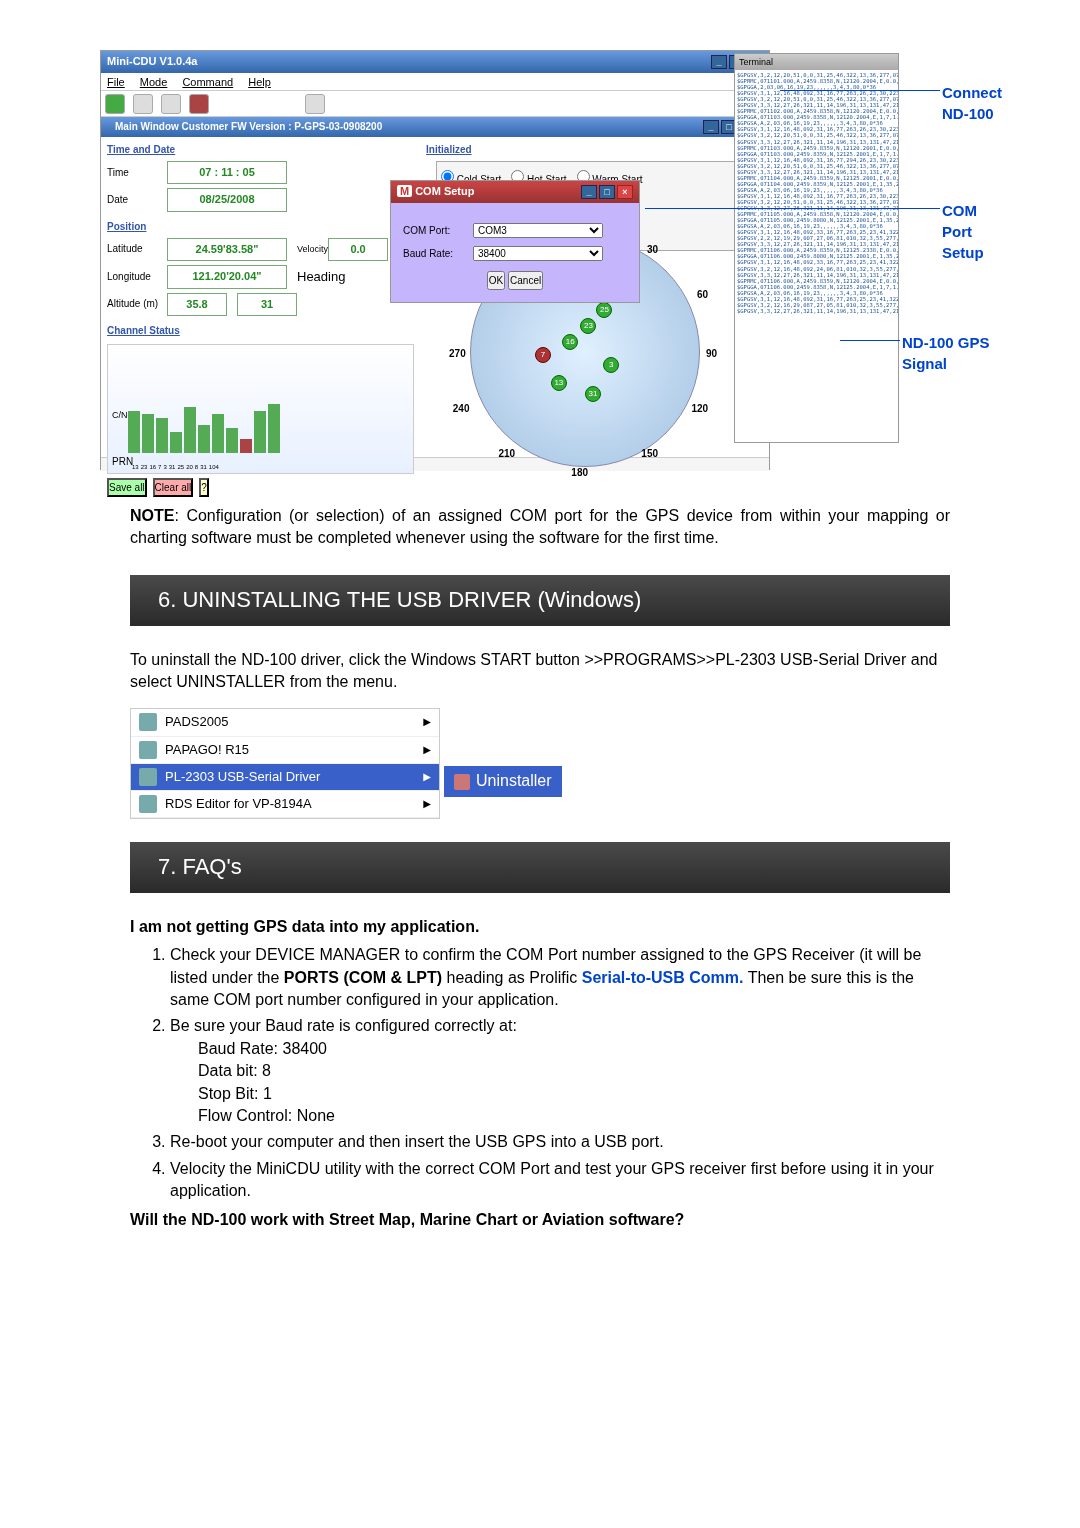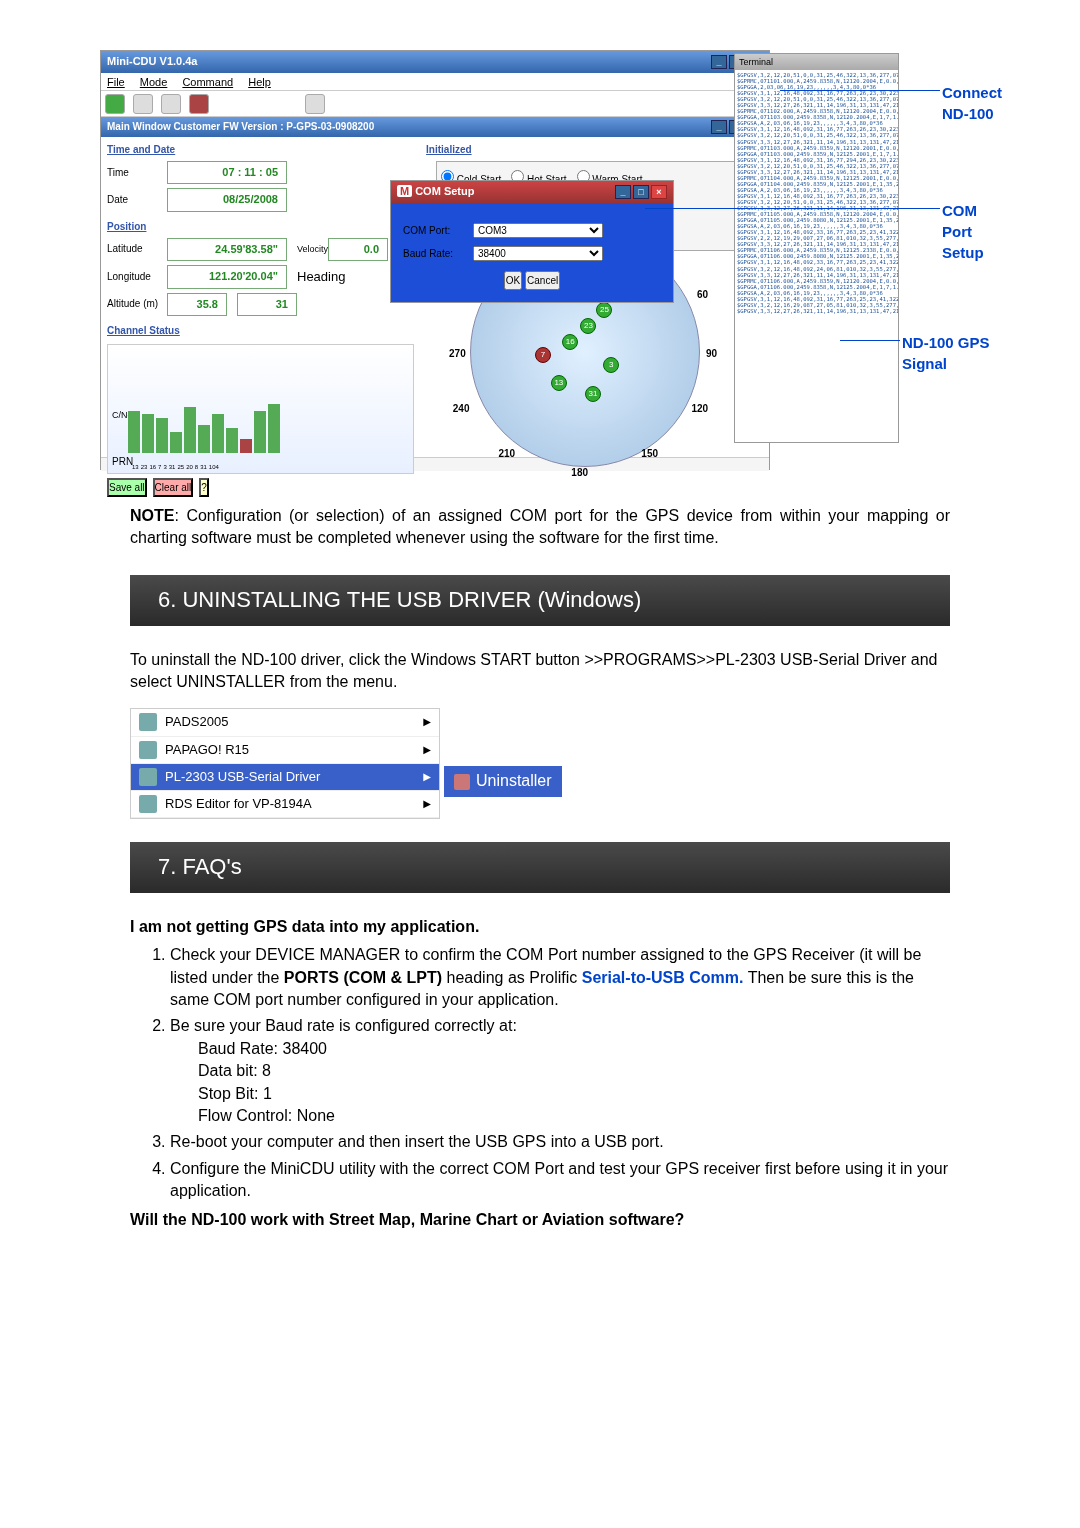--- a/index.html
+++ b/index.html
@@ -54,21 +54,21 @@
     .toolbar {
       height: 26px; border-bottom: 1px solid #ccc;
       padding: 2px 4px; display: flex; align-items: center; gap: 8px;
     }
     .tb-icon { width: 20px; height: 20px; background: #ddd; border: 1px solid #aaa; border-radius: 3px; }
     .tb-icon.green { background: #4a4; }
     .tb-icon.red { background: #a44; }
     .main-header {
       height: 20px; background: linear-gradient(#6699dd, #3366aa);
       color: #fff; font-size: 10px; font-weight: bold;
-      padding: 3px 6px; display: flex; justify-content: space-between;
+      padding: 3px 14px; display: flex; justify-content: space-between;
     }
     .content-panels { display: flex; height: 320px; }
     .left-panel { width: 320px; padding: 6px; }
     .right-panel { width: 350px; padding: 6px; position: relative; }
     .terminal-panel {
       position: absolute;
       right: -130px; top: 2px;
       width: 165px; height: 390px;
       border: 1px solid #999; background: #fff;
       font-size: 5px; overflow: hidden;
@@ -84,21 +84,21 @@
     }
     .section-title {
       color: #3355aa; font-size: 10px; font-weight: bold;
       text-decoration: underline; margin-bottom: 4px;
     }
     .field-row { display: flex; align-items: center; margin: 4px 0; font-size: 10px; }
     .field-label { width: 60px; }
     .field-value {
       border: 1px solid #7a7; background: #fff;
       padding: 3px 8px; font-weight: bold; color: #228822;
-      font-size: 11px; width: 120px; text-align: right;
+      font-size: 11px; width: 120px; text-align: center;
     }
     .field-value.sm { width: 60px; }
     .channel-chart {
       height: 130px; border: 1px solid #ccc; margin-top: 6px;
       position: relative; background: linear-gradient(#fff, #e8f0ff);
     }
     .bar-row { position: absolute; bottom: 20px; left: 20px; right: 20px; display: flex; gap: 2px; align-items: flex-end; height: 70px; }
     .bar { width: 12px; background: #5a5; font-size: 6px; }
     .init-box {
       position: absolute; left: 10px; top: 0; width: 330px; height: 90px;
@@ -116,21 +116,21 @@
       width: 100%; height: 100%; border-radius: 50%;
       background: radial-gradient(#e0f0ff, #a0c0e0);
       border: 1px solid #88a;
       position: relative;
     }
     .compass-num { position: absolute; font-size: 10px; font-weight: bold; }
     .sat-dot { position: absolute; width: 16px; height: 16px; border-radius: 50%; background: #3a3; border: 1px solid #060; font-size: 8px; text-align: center; line-height: 14px; color: #fff; }
     .sat-dot.red { background: #a33; border-color: #600; }
     .com-setup-dialog {
       position: absolute; left: 310px; top: 130px;
-      width: 284px; border: 1px solid #999; background: #1d4ed8;
+      width: 250px; border: 1px solid #999; background: #c4b5fd;
     }
     .com-setup-body { padding: 12px; font-size: 10px; }
     .com-row { display: flex; align-items: center; margin: 8px 0; }
     .com-row label { width: 70px; }
     .com-row select { width: 130px; font-size: 10px; }
     .status-line {
       height: 14px; font-size: 9px; padding: 1px 6px;
       border-top: 1px solid #ccc; background: #f5f5f5;
     }
     .callout {
@@ -455,16 +455,16 @@
   <li>
     <span>Be sure your Baud rate is configured correctly at:</span>
     <div class="sub-indent">
       <div>Baud Rate: 38400</div>
       <div>Data bit: 8</div>
       <div>Stop Bit: 1</div>
       <div>Flow Control: None</div>
     </div>
   </li>
   <li>Re-boot your computer and then insert the USB GPS into a USB port.</li>
-  <li>Configure the MiniCDU utility with the correct COM Port and test your GPS receiver first before using it in your application.</li>
+  <li>Velocity the MiniCDU utility with the correct COM Port and test your GPS receiver first before using it in your application.</li>
 </ol>
 
 <p class="faq-q">Will the ND-100 work with Street Map, Marine Chart or Aviation software?</p>
 
 </body></html>

